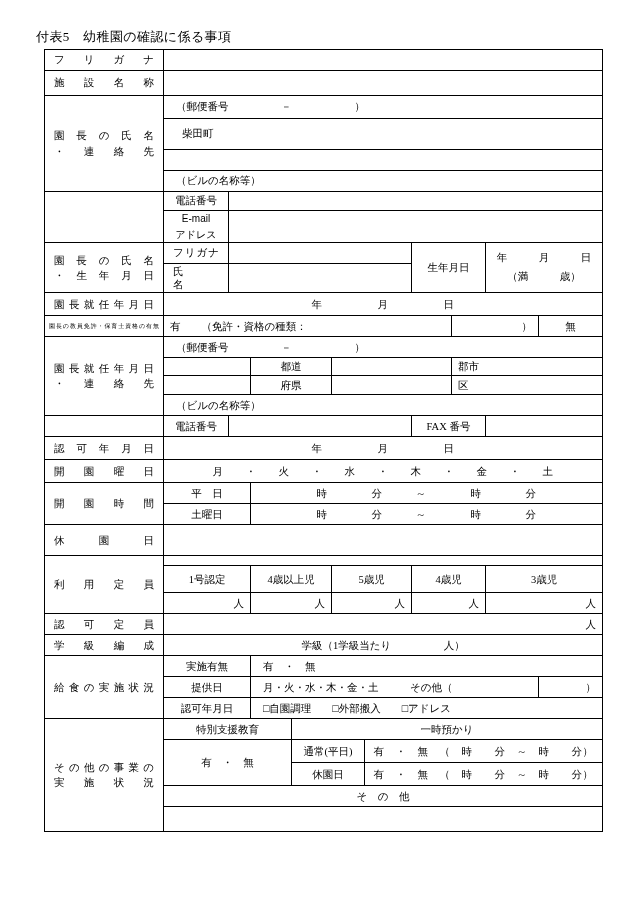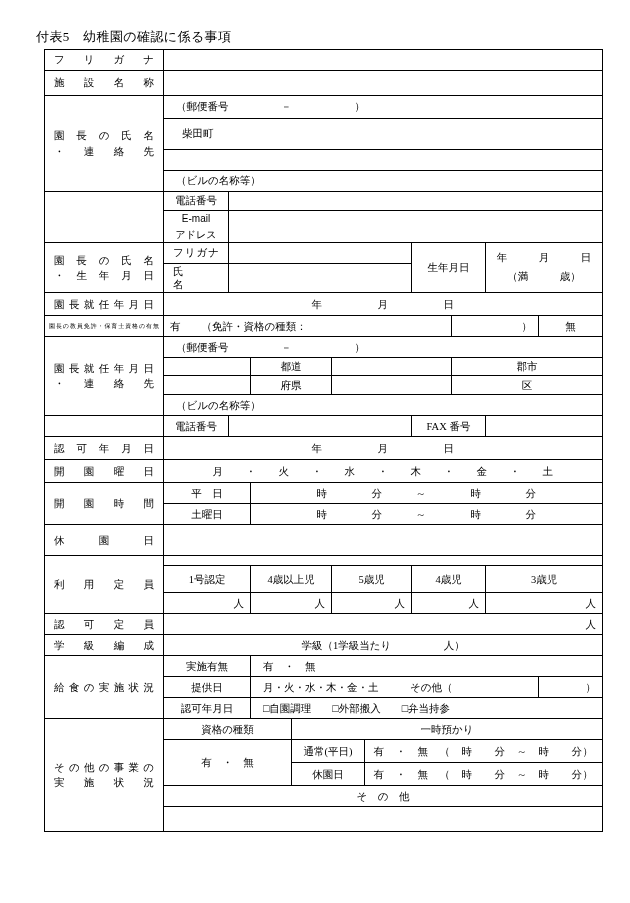--- a/index.html
+++ b/index.html
@@ -46,21 +46,21 @@
     line-height: 1.25;
   }
   
   td.sh { background: #d9d9d9; }
   
   .tx {
     display: block;
     padding: 2px 6px;
   }
   .c  { text-align: center; }
-  .l  { text-align: center; }
+  .l  { text-align: left; }
   .r  { text-align: right; }
   
   .just {
     display: block;
     text-align: justify;
     text-align-last: justify;
     text-justify: inter-character;
     padding: 3px 9px;
     white-space: normal;
   }
@@ -434,31 +434,31 @@
       <td class="h20" colspan="2">
         <span class="tx r">）</span>
       </td>
     </tr>
 
     <tr>
       <td class="sh h20" colspan="2">
         <span class="tx c">認可年月日</span>
       </td>
       <td class="h20" colspan="9">
-        <span class="tx nowrap pad-l12"><span>□自園調理</span>　　<span>□外部搬入</span>　　<span>□弁当持参</span></span>
+        <span class="tx nowrap pad-l12"><span>□自園調理</span>　　<span>□外部搬入</span>　　<span>□アドレス</span></span>
       </td>
     </tr>
 
     <tr>
       <td class="sh" rowspan="5">
         <span class="just2">その他の事業の</span>
         <span class="just2">実　施　状　況</span>
       </td>
       <td class="sh h20" colspan="3">
-        <span class="tx c">資格の種類</span>
+        <span class="tx c">特別支援教育</span>
       </td>
       <td class="sh h20" colspan="8">
         <span class="tx c">一時預かり</span>
       </td>
     </tr>
 
     <tr>
       <td rowspan="2" colspan="3">
         <span class="tx c">有　・　無</span>
       </td>

